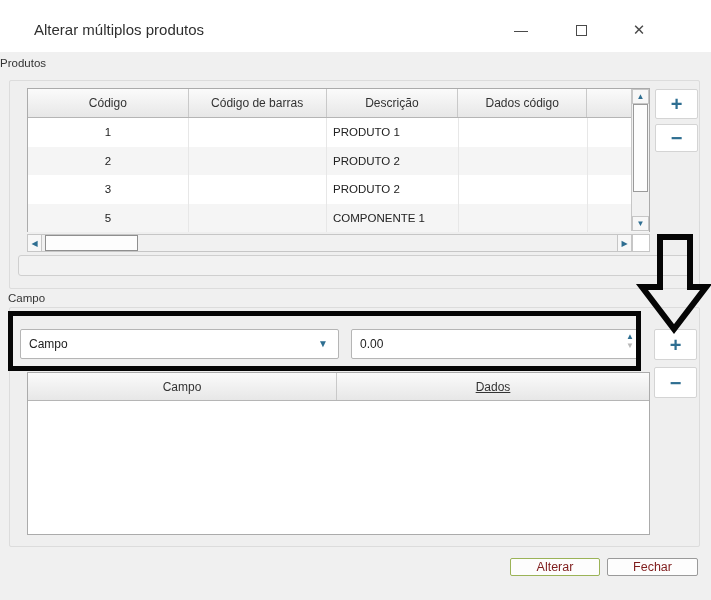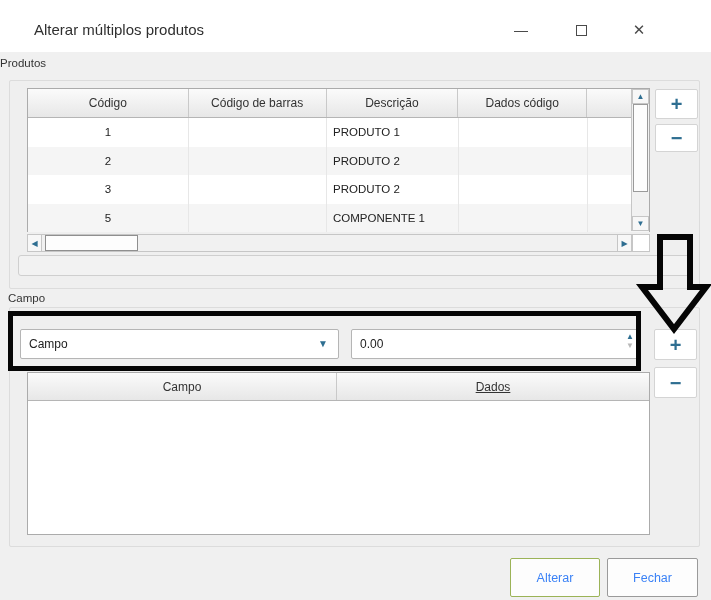--- a/index.html
+++ b/index.html
@@ -60,21 +60,21 @@
   .spin-up { font-size:8px; color:#2e6e91; line-height:1; }
   .spin-down { font-size:8px; color:#b9b9b9; line-height:1; }
 
   .sq-btn { position:absolute; width:43px; background:#fff; border:1px solid #d4d4d4; border-radius:2px; display:flex; align-items:center; justify-content:center; color:#2e6e91; font-size:20px; font-weight:bold; line-height:1; cursor:default; }
   .p-add { left:655px; top:89px; height:30px; }
   .p-del { left:655px; top:124px; height:28px; }
   .c-add { left:654px; top:329px; height:31px; }
   .c-del { left:654px; top:367px; height:31px; }
 
   
-  .btn { position:absolute; top:558px; height:39px; background:#fdfdfd; border-radius:2px; font-size:12.5px; display:flex; align-items:center; justify-content:center; color:#3b82f6; cursor:default; }
+  .btn { position:absolute; top:558px; height:18px; background:#fdfdfd; border-radius:2px; font-size:12.5px; display:flex; align-items:center; justify-content:center; color:#7f1d1d; cursor:default; }
   .btn-alterar { left:510px; width:90px; border:1px solid #9bb357; }
   .btn-fechar { left:607px; width:91px; border:1px solid #9a9a9a;text-align:right; }
 
   
   .highlight-rect { position:absolute; left:8px; top:311px; width:633px; height:60px; border:5px solid #050505; z-index:8; pointer-events:none; }
   .arrow-annot { position:absolute; left:630px; top:231px; z-index:10; pointer-events:none; }
 </style>
 </head>
 <body>
 

